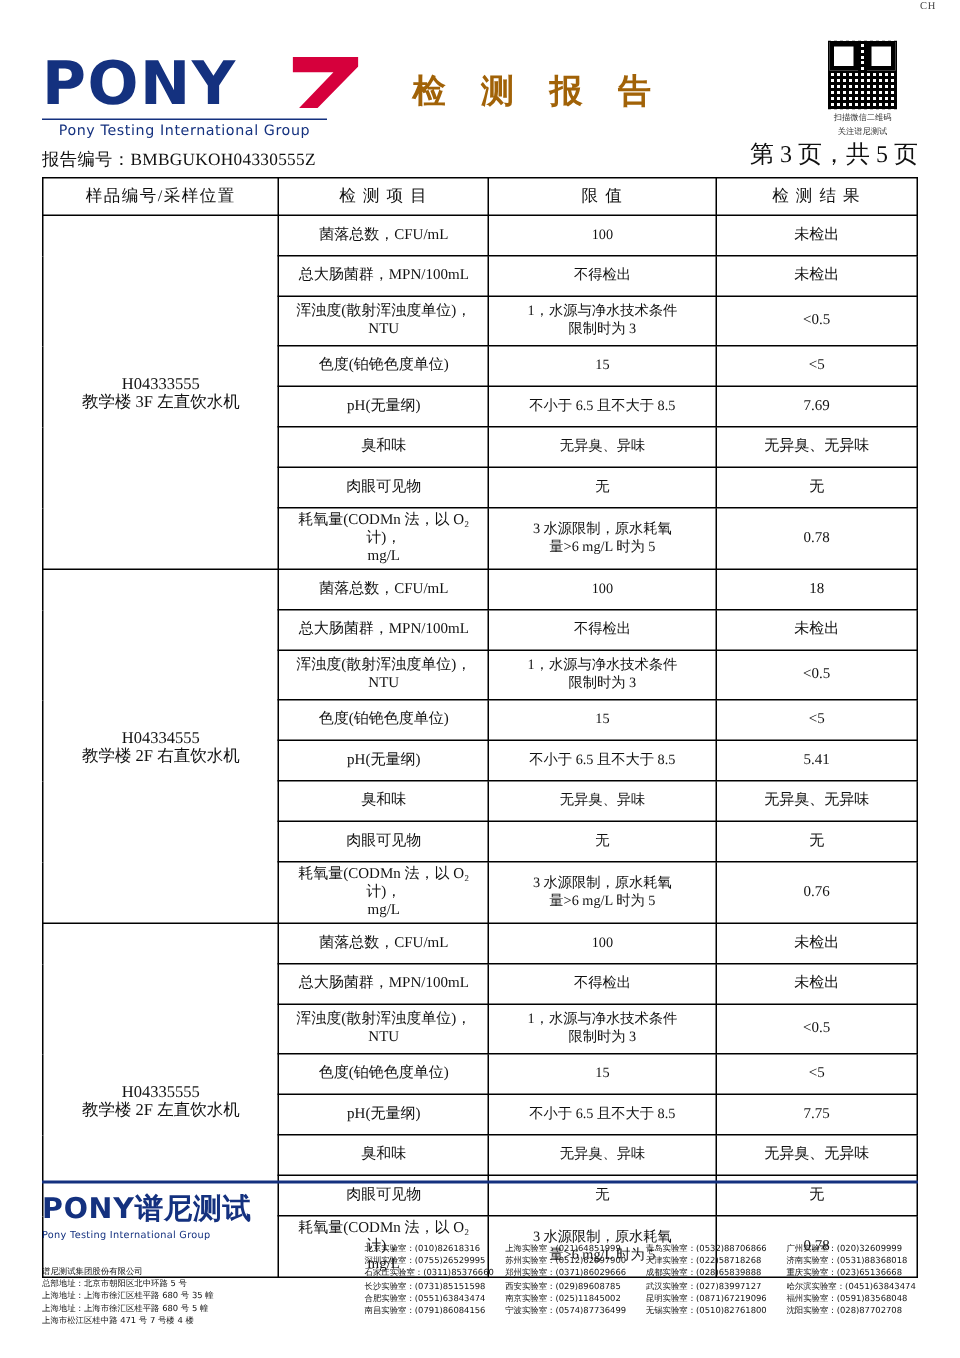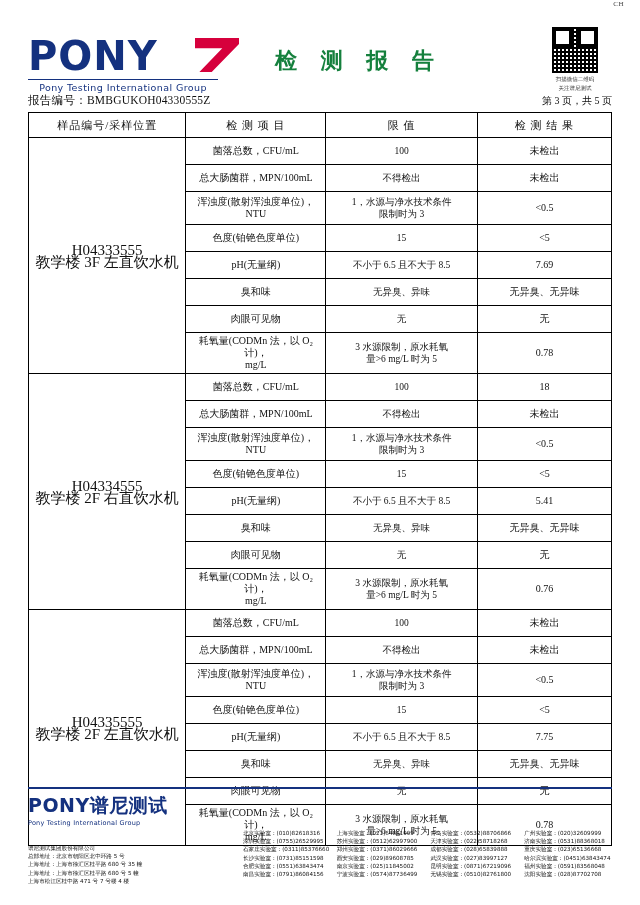--- a/index.html
+++ b/index.html
@@ -111,37 +111,37 @@
   }
   .report-title {
     flex: 1;
     text-align: left;
     padding-left: 42px;
     padding-top: 10px;
     font-family: "DejaVu Sans", sans-serif;
     font-size: 22px;
     font-weight: bold;
     letter-spacing: 8px;
-    color: #15803d;
+    color: #a16207;
   }
 
   
   .info-line {
     display: flex;
     justify-content: space-between;
     align-items: flex-end;
     font-size: 11.5px;
     padding-bottom: 4px;
   }
   .info-line .left { letter-spacing: .3px; }
   .info-line .left .num {
     font-family: "Liberation Serif", serif;
     letter-spacing: .2px;
   }
-  .info-line .right { font-size: 10px; }
+  .info-line .right { font-size: 16px; }
 
   
   table.main {
     width: 100%;
     border-collapse: collapse;
     table-layout: fixed;
     font-size: 10px;
     border-radius: 32px;
   }
   table.main th, table.main td {
@@ -155,21 +155,21 @@
     font-weight: normal;
     font-size: 11px;
     height: 20px;
     letter-spacing: 1px;
   }
   col.c1 { width: 27%; }
   col.c2 { width: 24%; }
   col.c3 { width: 26%; }
   col.c4 { width: 23%; }
   td.sample {
-    font-size: 15px;
+    font-size: 11px;
     line-height: 14px;
     margin-left: 29px;
   }
   td.item { font-size: 10px; }
   td.limit { font-size: 9.5px; }
   td.result { font-size: 10px; }
   .row-tall td { height: 28px; }
   .row-std td { height: 22px; }
 
   

